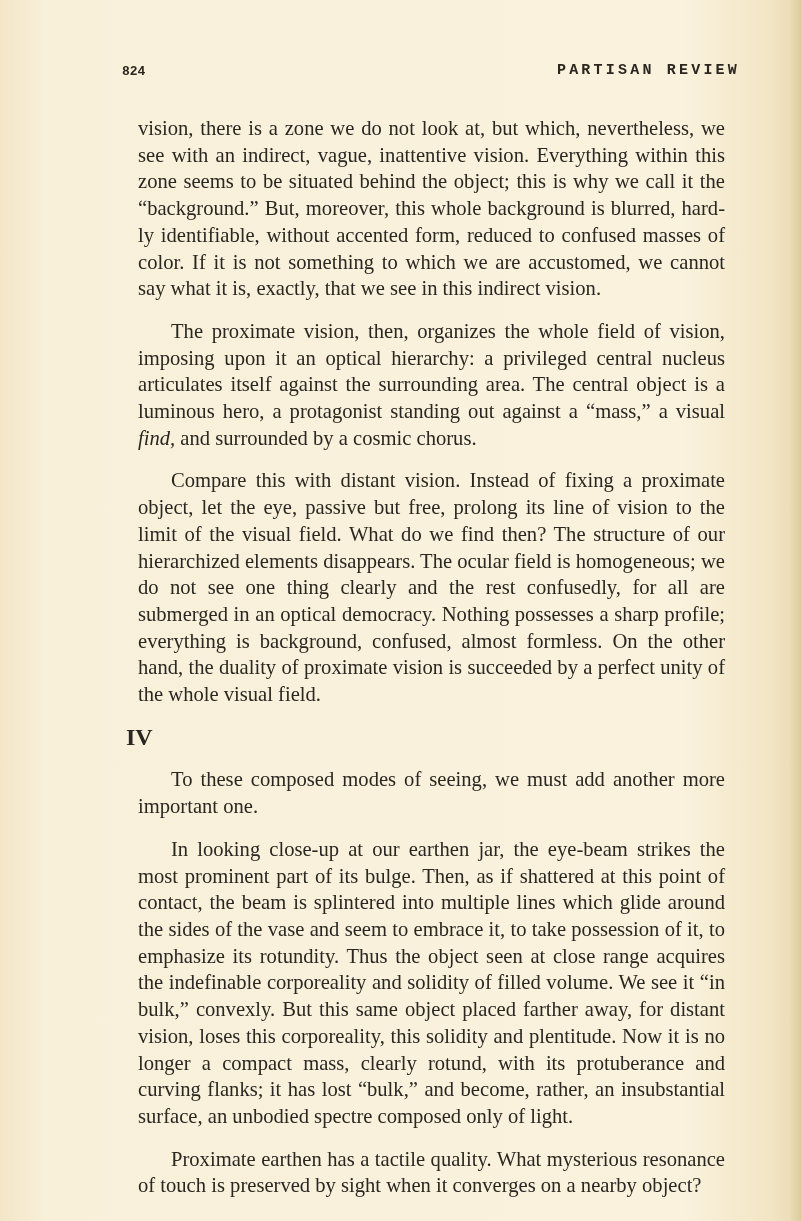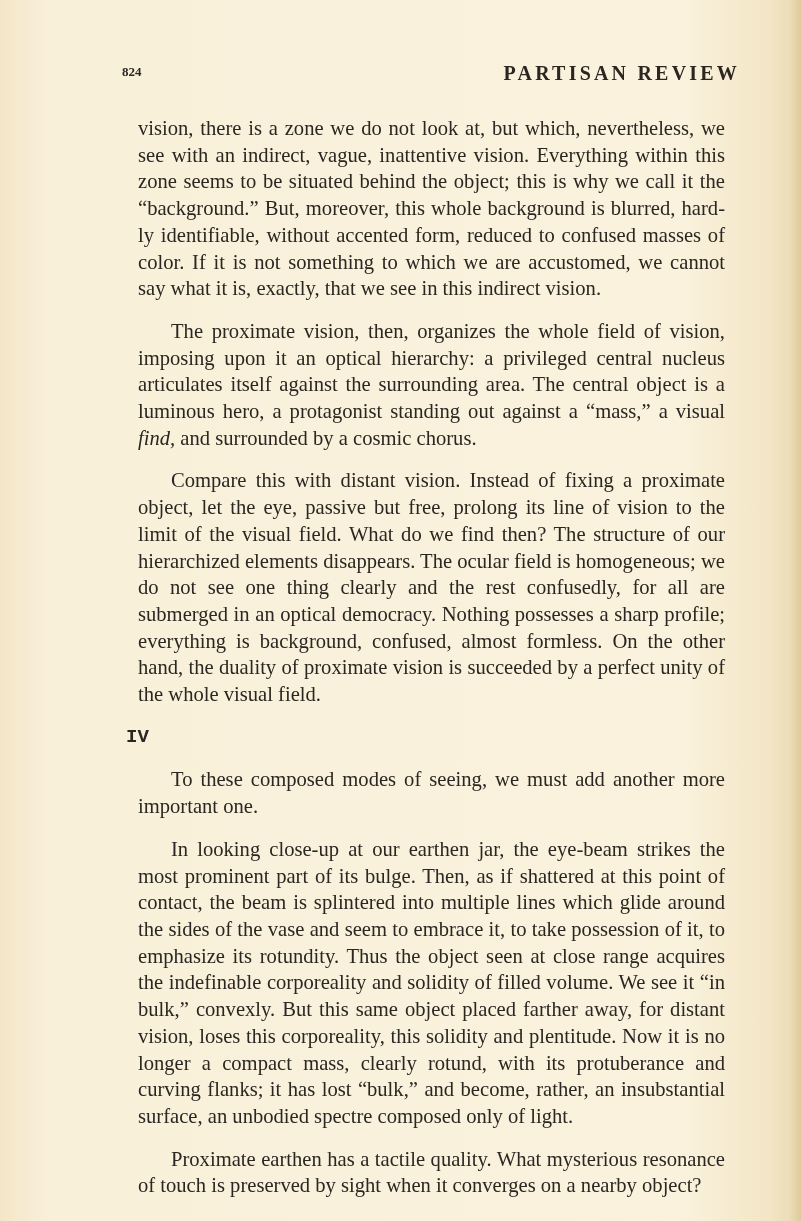--- a/index.html
+++ b/index.html
@@ -2,29 +2,29 @@
 <html><head>
 <meta charset="utf-8">
 <style>
   html,body{margin:0;padding:0;}
   body{width:801px;height:1221px;background:#f6ecd2;position:relative;overflow:hidden;}
   .page{position:absolute;left:0;top:0;width:801px;height:1221px;
     background:linear-gradient(90deg,#f3e6c8 0%,#f9f0da 6%,#faf2dd 85%,#f3e6c6 96%,#e8d8b0 100%);}
   .edge{position:absolute;right:0;top:0;width:14px;height:1221px;
     background:linear-gradient(90deg,#efe1bd,#dccb9c);}
   .header{position:absolute;left:122px;top:64px;width:618px;height:24px;
-    font-family:Liberation Serif, serif;font-weight:bold;color:#2b2720;}
+    font-family:Liberation Mono, monospace;font-weight:bold;color:#2b2720;}
   .pgnum{position:absolute;left:0;top:0;font-size:13px;}
-  .runhead{position:absolute;right:0;top:-2px;font-size:20px;letter-spacing:3.2px;}
+  .runhead{position:absolute;right:0;top:-2px;font-size:15px;letter-spacing:3.2px;}
   .text{position:absolute;left:122px;top:99px;width:619px;
     font-family:"Liberation Serif",serif;font-size:20.6px;line-height:26.7px;color:#2a2722;
     text-align:justify;}
   .text p{margin:16px;text-indent:0;}
   .text p.ind{text-indent:33px;}
-  .section{font-family:Liberation Mono, monospace;font-weight:bold;font-size:19px;
+  .section{font-family:Liberation Serif, serif;font-weight:bold;font-size:24px;
     margin:12px 0 14px 4px;color:#2a2722;}
 </style>
 </head>
 <body>
 
 <div class="page">
   <div class="edge"></div>
 
   <div class="header">
     <span class="pgnum">824</span>

